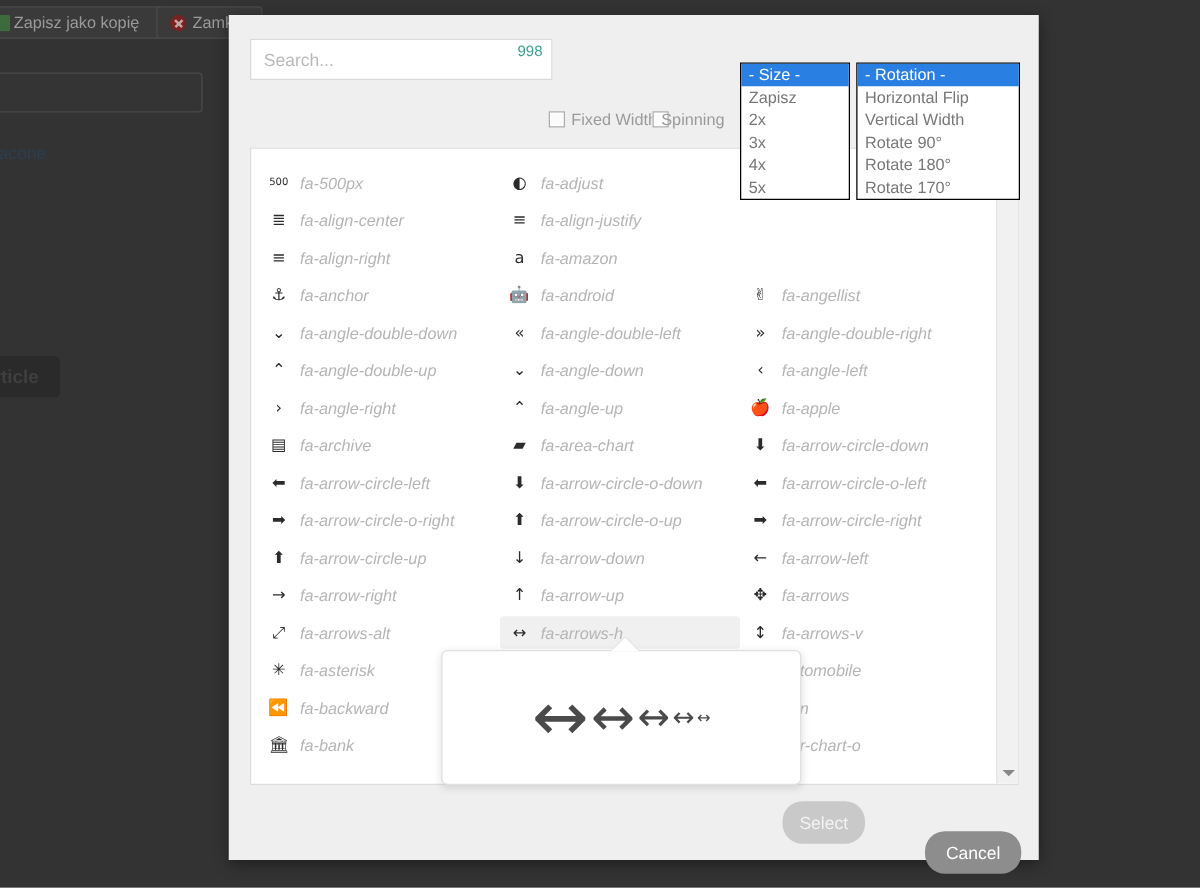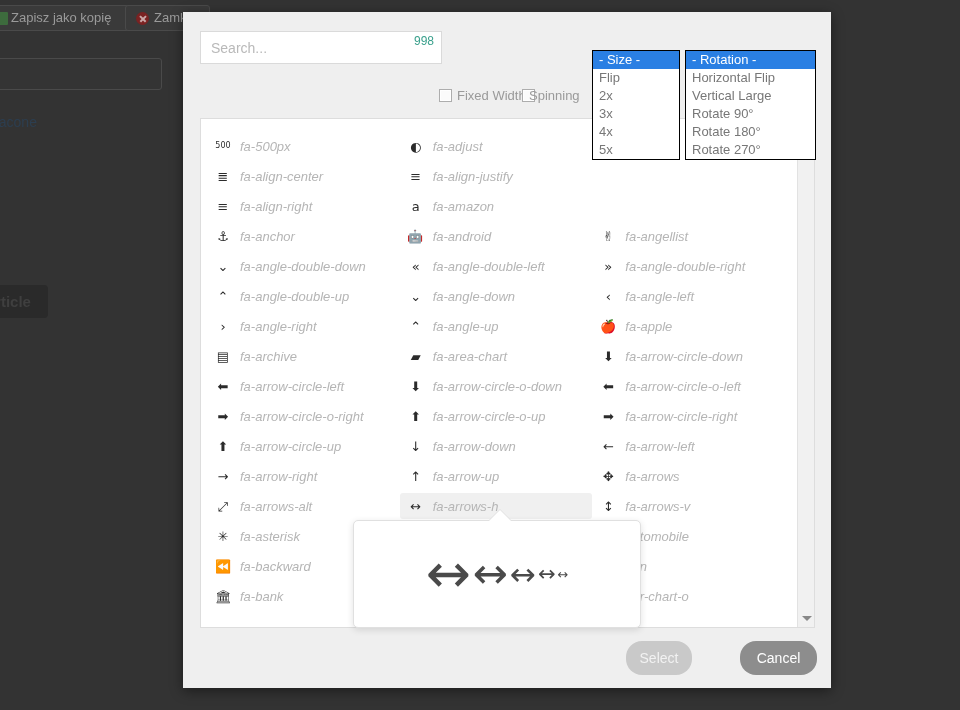--- a/index.html
+++ b/index.html
@@ -204,21 +204,21 @@
     position:absolute; left:0; bottom:0; width:648px; height:60px;
   }
   .modal-btn {
     position:absolute; top:13px; height:34px;
     border:none; border-radius:16px;
     color:#fff; font-size:14px;
     font-family:"Liberation Sans", sans-serif;
     cursor:pointer;
   }
   #btn-select { right:139px; width:66px; background:#c9c9c9; color:#f2f2f2; }
-  #btn-cancel { right:14px;  width:77px; background:#8d8d8d; }
+  #btn-cancel { right:14px;  width:77px; background:#8d8d8d;margin-top:24px; }
 </style>
 </head>
 <body>
 
 <div id="backdrop">
 
   <div class="bg-btn" id="bg-btn-save">
     <span class="ic"></span>
     <span>Zapisz jako kopię</span>
   </div>
@@ -256,33 +256,33 @@
     </div>
 
     <div class="sel-btn" id="sel-rotation">
       <span class="sel-text">- Rotation -</span>
       <span class="sel-arrow-box"></span>
     </div>
   </div>
 
   <div class="sel-list" id="list-size">
       <div class="opt sel">- Size -</div>
-      <div class="opt">Flip</div>
+      <div class="opt">Zapisz</div>
       <div class="opt">2x</div>
       <div class="opt">3x</div>
       <div class="opt">4x</div>
       <div class="opt">5x</div>
     </div>
   <div class="sel-list" id="list-rotation">
       <div class="opt sel">- Rotation -</div>
       <div class="opt">Horizontal Flip</div>
-      <div class="opt">Vertical Large</div>
+      <div class="opt">Vertical Width</div>
       <div class="opt">Rotate 90°</div>
       <div class="opt">Rotate 180°</div>
-      <div class="opt">Rotate 270°</div>
+      <div class="opt">Rotate 170°</div>
     </div>
 
   <div id="icon-panel">
     <div id="icon-grid">
         <div class="irow">
           <div class="icell">
             <span class="gl" style="font-size: 8px;">500</span>
             <span class="nm">fa-500px</span>
           </div>
           <div class="icell">

